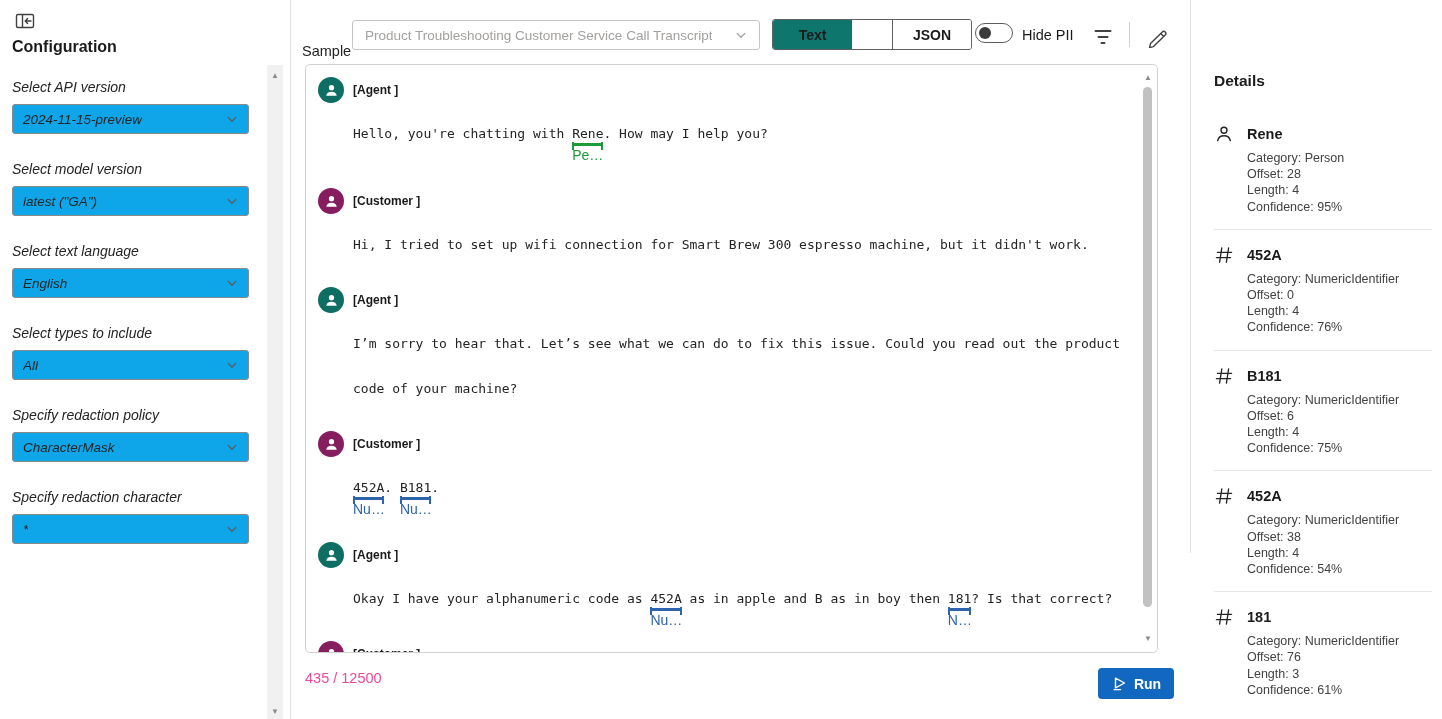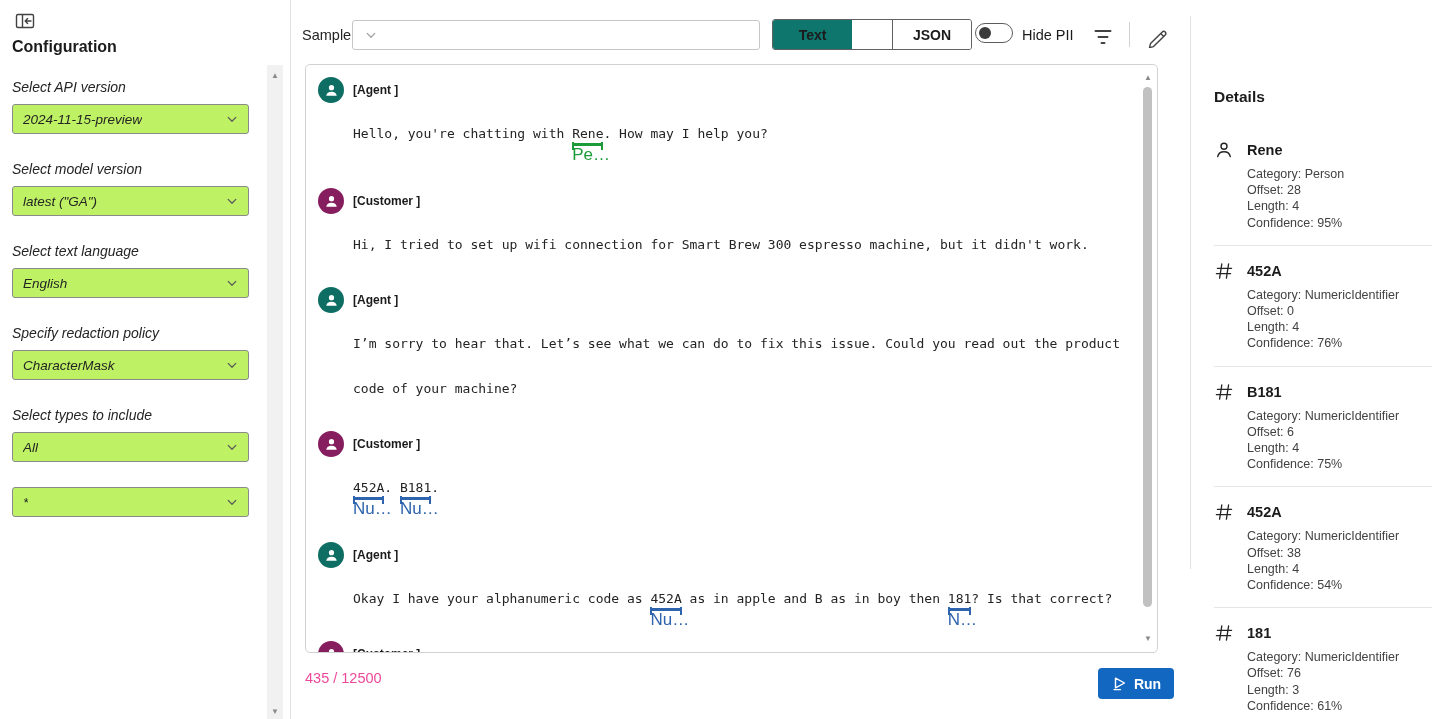--- a/index.html
+++ b/index.html
@@ -11,35 +11,35 @@
 
   
   .sidebar { position:absolute; left:0; top:0; width:290px; height:719px; background:#fff; }
   .sidebar-border { position:absolute; left:290px; top:0; width:1px; height:719px; background:#e1e1e1; }
   .collapse-btn { position:absolute; left:14px; top:11px; width:22px; height:20px; cursor:pointer; color:#424242; }
   .config-title { position:absolute; left:12px; top:38px; font-size:16px; font-weight:700; color:#1b1b1b; }
   .config-fields { position:absolute; left:12px; top:77px; width:237px;font-style:italic; }
   .field { margin-bottom:25px; }
   .field-label { font-size:14px; line-height:20px; color:#242424; margin-bottom:7px; }
   .select {
-    height:30px; border:1px solid #8a8a8a; border-radius:3px; background:#bef264;
+    height:30px; border:1px solid #8a8a8a; border-radius:3px; background:#0ea5e9;
     display:flex; align-items:center; justify-content:space-between;
     padding:0 10px; font-size:13.5px; color:#242424; cursor:pointer;
   }
   .select .chev { color:#5c5c5c; flex:0 0 auto; margin-left:6px; }
   .select-value { white-space:nowrap; overflow:hidden; text-overflow:ellipsis; }
 
   .sidebar-scrollbar { position:absolute; left:267px; top:65px; width:16px; height:654px; background:#f1f1f1; }
   .scroll-arrow { position:absolute; left:0; width:16px; height:14px; display:flex; align-items:center; justify-content:center; color:#8a8a8a; font-size:8px; cursor:pointer; }
   .sidebar-scrollbar .up { top:3px; }
   .sidebar-scrollbar .down { bottom:1px; }
 
   
   .main { position:absolute; left:291px; top:0; width:899px; height:719px; background:#fff; }
-  .sample-label { position:absolute; left:11px; top:27px; font-size:14.5px; color:#242424; }
+  .sample-label { position:absolute; left:11px; top:43px; font-size:14.5px; color:#242424; }
   .sample-select {
     position:absolute; left:61px; top:20px; width:408px; height:30px;
     border:1px solid #c8c6c4; border-radius:3px; display:flex; align-items:center;
     justify-content:space-between; padding:0 12px; font-size:13.5px; color:#a3a19f;
     background:#fff; cursor:default;
   }
   .seg-group { position:absolute; left:481px; top:19px; height:31px; display:flex; border:1px solid #616161; border-radius:3px; overflow:hidden; }
   .seg-btn { width:79px; height:100%; display:flex; align-items:center; justify-content:center; font-size:14px; font-weight:600; background:#fff; cursor:pointer; border:none; color:#1b1b1b; font-family:"Liberation Sans",sans-serif; }
   .seg-btn.selected { background:#0f766e; }
   .seg-btn + .seg-btn { border-left:1px solid #616161;margin-left:40px; }
@@ -73,41 +73,41 @@
   .msg-text {
     margin-left:35px; width:792px;
     font-family:"DejaVu Sans Mono", monospace; font-size:13px; line-height:45px; color:#242424;
   }
   .entity { position:relative; display:inline-block; line-height:17px; cursor:pointer; }
   .entity .etext { display:inline-block; border-bottom:3px solid var(--c); padding-bottom:1px; }
   .entity::before, .entity::after { content:""; position:absolute; bottom:-4px; width:2px; height:8px; background:var(--c); }
   .entity::before { left:0; } .entity::after { right:0; }
   .entity .elabel {
     position:absolute; left:0; top:calc(100% + 2px);
-    font-family:"Liberation Sans",sans-serif; font-size:17px; line-height:14px;
+    font-family:"Liberation Sans",sans-serif; font-size:14px; line-height:14px;
     color:var(--c); white-space:nowrap;
   }
   .c-green { --c:var(--entity-person,#1D9B38); }
   .c-blue  { --c:var(--entity-numeric,#2D64AD); }
 
   .box-scrollbar { position:absolute; right:1px; top:1px; width:16px; height:585px; background:#fff; }
   .box-scrollbar .up { top:4px; }
   .box-scrollbar .down { bottom:6px; }
   .box-thumb { position:absolute; left:3px; top:21px; width:9px; height:520px; background:#c1c1c1; border-radius:5px; cursor:pointer; }
 
   .char-count { position:absolute; left:14px; top:670px; font-size:14.5px; color:#ec4899; }
   .run-btn {
     position:absolute; left:807px; top:668px; width:76px; height:31px;
     background:var(--run-color,#1267C1); border:none; border-radius:4px; color:#fff;
     display:flex; align-items:center; justify-content:center; gap:6px;
     font-size:14px; font-weight:600; cursor:pointer; font-family:"Liberation Sans",sans-serif;
   }
 
   
-  .details { position:absolute; left:1190px; top:16px; width:252px; height:553px; background:#fff; border-left:1px solid #e1e1e1; }
+  .details { position:absolute; left:1190px; top:0; width:252px; height:553px; background:#fff; border-left:1px solid #e1e1e1; }
   .details-title { position:absolute; left:23px; top:72px; font-size:15.5px; font-weight:700; color:#1b1b1b; }
   .entity-cards { position:absolute; left:23px; top:109px; width:218px; }
   .ecard { padding:15px 0 14px; border-bottom:1px solid #e6e6e6; }
   .ecard:last-child { border-bottom:none; }
   .ecard-head { display:flex; align-items:center; height:20px; }
   .ecard-icon { width:22px; height:20px; color:#242424; flex:0 0 auto; display:flex; align-items:center; }
   .ecard-name { margin-left:11px; font-size:14.5px; font-weight:700; color:#1b1b1b; }
   .ecard-rows { margin:6px 0 0 33px; }
   .ecard-row { font-size:12.5px; line-height:16.2px; color:#424242; }
 </style>
@@ -147,56 +147,58 @@
         <div class="field">
           <div class="field-label">Select text language</div>
           <div class="select">
             <span class="select-value">English</span>
             <svg class="chev" width="12" height="12" viewBox="0 0 12 12">
               <path d="M2.2 4.4 6 8.2 9.8 4.4" fill="none" stroke="#5c5c5c" stroke-width="1.3" stroke-linecap="round" stroke-linejoin="round"></path>
             </svg>
           </div>
         </div>
         <div class="field">
+          <div class="field-label">Select types to include</div>
+          <div class="select">
+            <span class="select-value">All</span>
+            <svg class="chev" width="12" height="12" viewBox="0 0 12 12">
+              <path d="M2.2 4.4 6 8.2 9.8 4.4" fill="none" stroke="#5c5c5c" stroke-width="1.3" stroke-linecap="round" stroke-linejoin="round"></path>
+            </svg>
+          </div>
+        </div>
+        <div class="field">
           <div class="field-label">Specify redaction policy</div>
           <div class="select">
             <span class="select-value">CharacterMask</span>
             <svg class="chev" width="12" height="12" viewBox="0 0 12 12">
               <path d="M2.2 4.4 6 8.2 9.8 4.4" fill="none" stroke="#5c5c5c" stroke-width="1.3" stroke-linecap="round" stroke-linejoin="round"></path>
             </svg>
           </div>
         </div>
         <div class="field">
-          <div class="field-label">Select types to include</div>
-          <div class="select">
-            <span class="select-value">All</span>
-            <svg class="chev" width="12" height="12" viewBox="0 0 12 12">
-              <path d="M2.2 4.4 6 8.2 9.8 4.4" fill="none" stroke="#5c5c5c" stroke-width="1.3" stroke-linecap="round" stroke-linejoin="round"></path>
-            </svg>
-          </div>
-        </div>
-        <div class="field">
+          <div class="field-label">Specify redaction character</div>
           <div class="select">
             <span class="select-value">*</span>
             <svg class="chev" width="12" height="12" viewBox="0 0 12 12">
               <path d="M2.2 4.4 6 8.2 9.8 4.4" fill="none" stroke="#5c5c5c" stroke-width="1.3" stroke-linecap="round" stroke-linejoin="round"></path>
             </svg>
           </div>
         </div>
       </div>
     <div class="sidebar-scrollbar">
       <div class="scroll-arrow up">▲</div>
       <div class="scroll-arrow down">▼</div>
     </div>
   </div>
   <div class="sidebar-border"></div>
 
   <div class="main">
     <div class="sample-label">Sample</div>
     <div class="sample-select">
+      <span class="select-value">Product Troubleshooting Customer Service Call Transcript</span>
       <svg class="chev" width="12" height="12" viewBox="0 0 12 12">
           <path d="M2.2 4.4 6 8.2 9.8 4.4" fill="none" stroke="#a3a19f" stroke-width="1.3" stroke-linecap="round" stroke-linejoin="round"></path>
         </svg>
     </div>
     <div class="seg-group">
         <button class="seg-btn selected">Text</button>
         <button class="seg-btn">JSON</button>
       </div>
 
     <div class="toggle">

